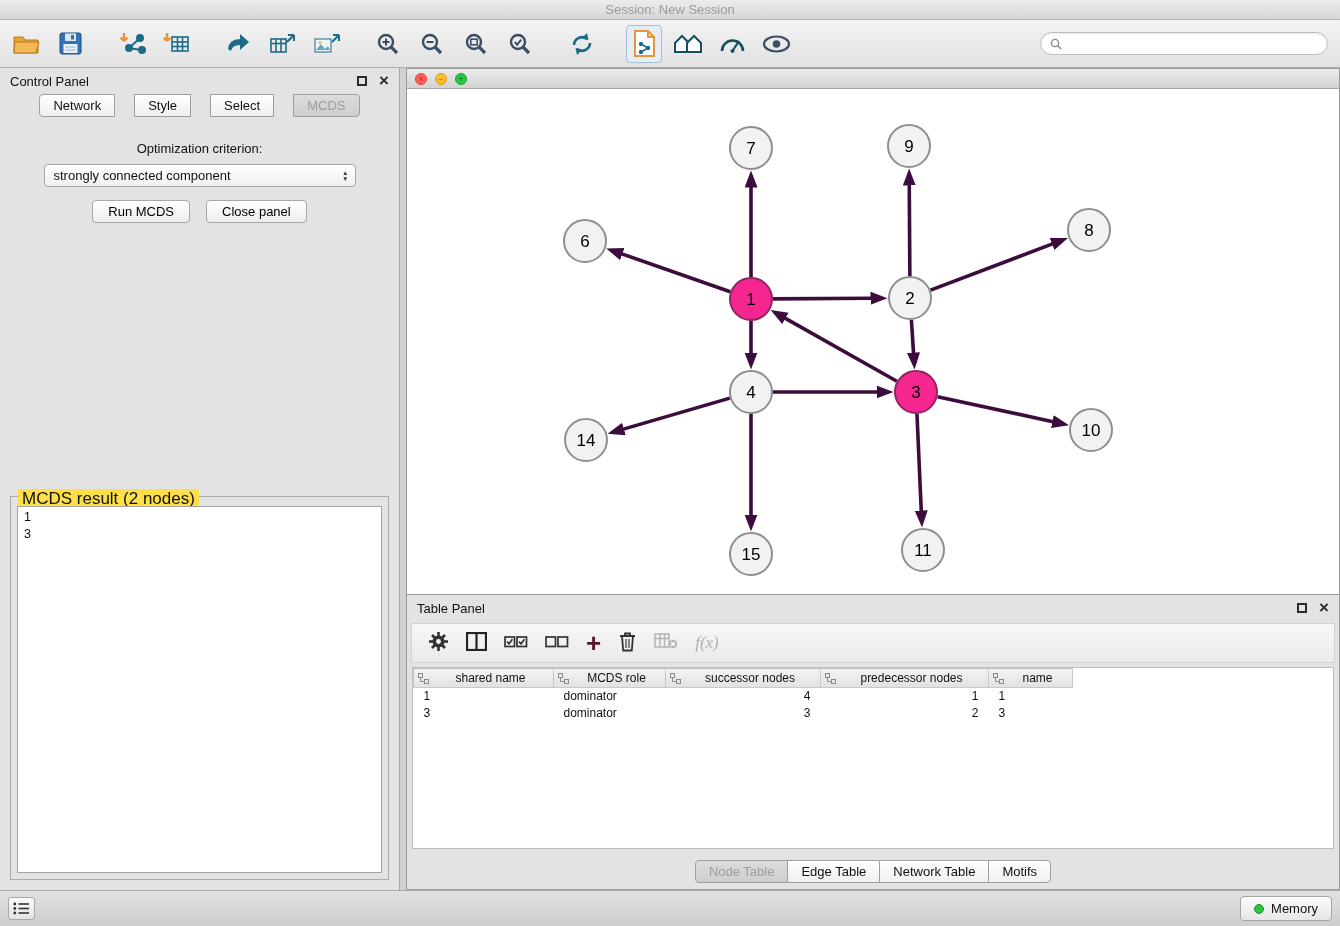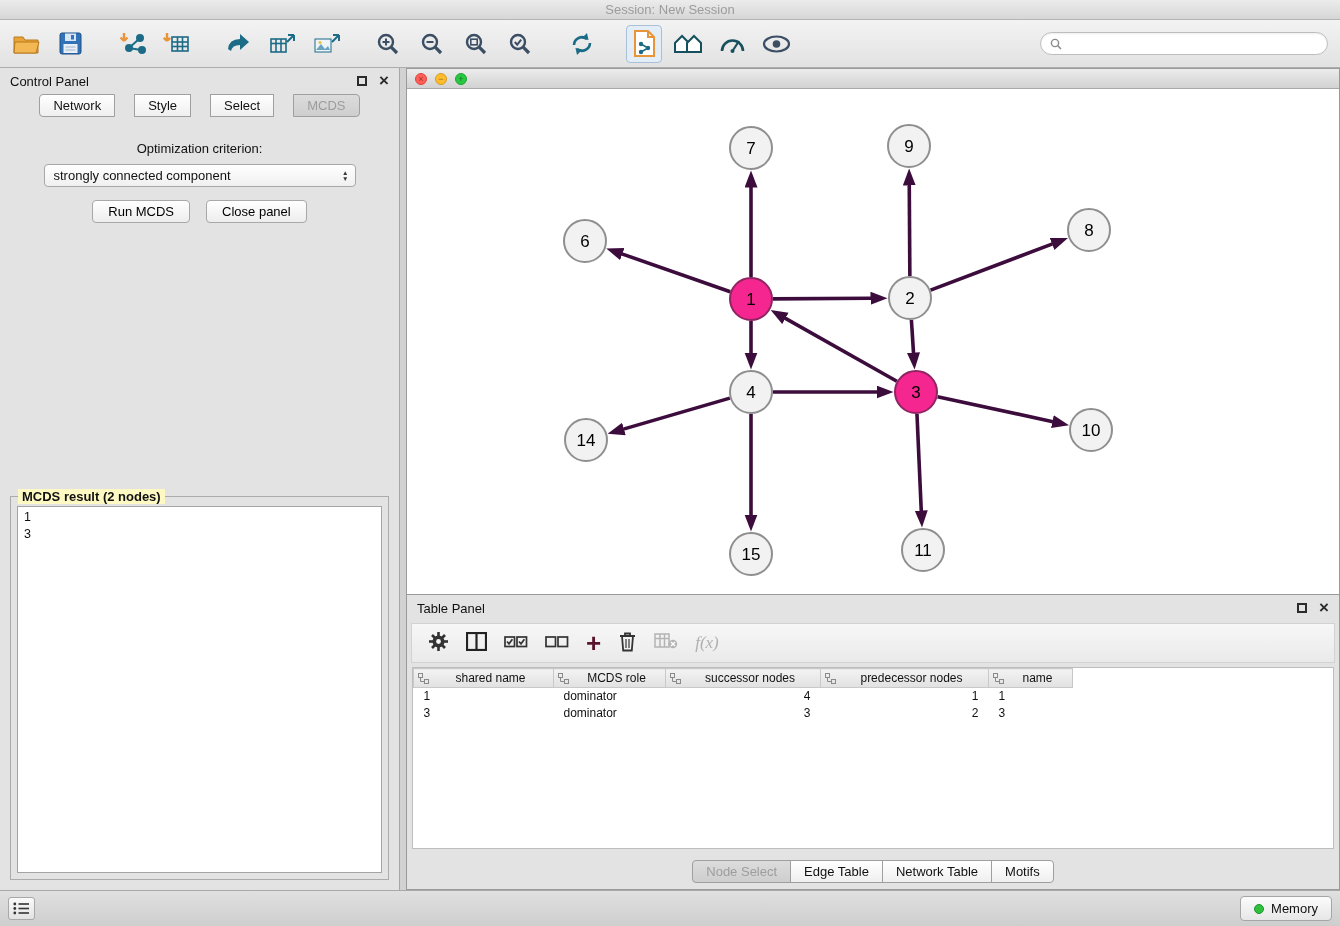--- a/index.html
+++ b/index.html
@@ -66,21 +66,21 @@
     display: flex; align-items: center; font-size: 13px; padding: 0 6px 0 9px;
   }
   .sel-arrows { margin-left: auto; display: flex; flex-direction: column; font-size: 6.5px; line-height: 5.5px; color: #3a3a3a; }
   .cp-buttons { display: flex; justify-content: center; gap: 16px; margin-top: 13px; }
   .mac-btn {
     padding: 3px 15px; font-size: 13px; border: 1px solid #a8a8a8; border-radius: 4px;
     background: linear-gradient(#ffffff, #ededed);
   }
 
   .result-field { position: absolute; left: 10px; right: 10px; top: 428px; bottom: 10px; border: 1px solid #ababab; }
-  .result-legend { position: absolute; top: -8px; left: 7px; background: #fef9c3; padding: 0 4px; font-size: 13px; font-weight: bold; }
+  .result-legend { position: absolute; top: -8px; left: 7px; background: #fde047; padding: 0 4px; font-size: 17px; }
   .result-text {
     position: absolute; left: 6px; right: 6px; top: 9px; bottom: 6px;
     background: #fff; border: 1px solid #a4a4a4; font-size: 12.5px; line-height: 17px;
     padding: 2px 6px; white-space: pre; overflow: hidden;
   }
 
   
   .net-window {
     position: absolute; left: 406px; top: 68px; width: 934px; height: 527px;
     background: #fff; border: 1px solid #9a9a9a;
@@ -518,21 +518,21 @@
             <td class="al-r">3</td>
             <td class="al-r">2</td>
             <td class="al-l">3</td>
             <td></td>
           </tr>
         </tbody>
     </table>
   </div>
 
   <div class="tp-tabs" id="tp-tabs">
-      <div class="seg-tab active">Node Select</div>
+      <div class="seg-tab active">Node Table</div>
       <div class="seg-tab">Edge Table</div>
       <div class="seg-tab">Network Table</div>
       <div class="seg-tab">Motifs</div>
     </div>
 </div>
 
 <div class="statusbar">
   <span class="status-left-btn">
     <svg width="17" height="13" viewBox="0 0 17 13">
         <g stroke="#333" stroke-width="1.6">

